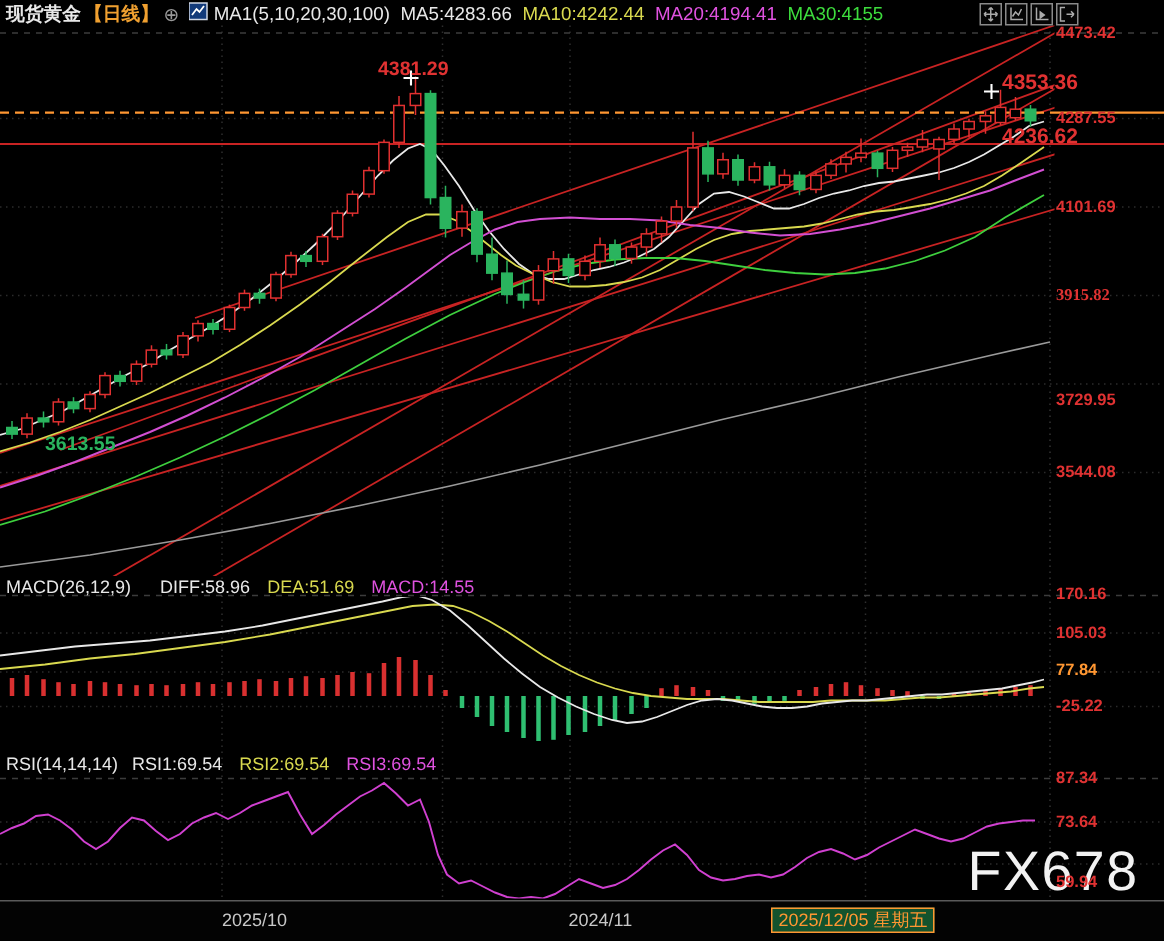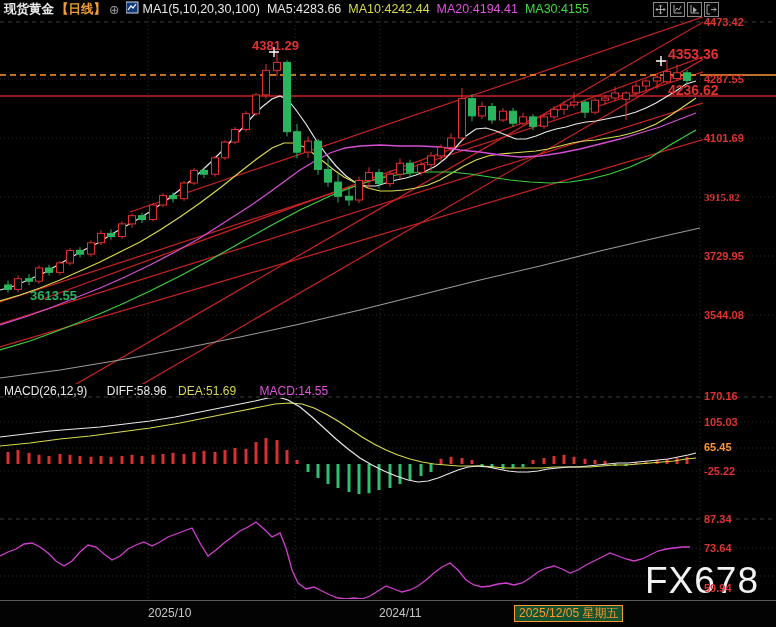--- a/index.html
+++ b/index.html
@@ -454,40 +454,46 @@
       <svg width="11" height="11">
           <path d="M4 1h-3v9h3M5 5.5h5M10 5.5l-2 -2M10 5.5l-2 2" stroke="#aaa" fill="none"></path>
         </svg>
     </span>
   </div>
 
   <div class="paneh" style="top:384px">
     <span style="color:#e8e8e8">MACD(26,12,9)</span>
     <span style="color:#e8e8e8;margin-left:16px">DIFF:58.96</span>
     <span style="color:#d9d94f;margin-left:8px">DEA:51.69</span>
-    <span style="color:#e052e0;margin-left:20px">MACD:14.55</span>
+    <span style="color:#e052e0;margin-left:8px">MACD:14.55</span>
   </div>
 
+  <div class="paneh" style="top:502px">
+    <span style="color:#e8e8e8">RSI(14,14,14)</span>
+    <span style="color:#e8e8e8;margin-left:6px">RSI1:69.54</span>
+    <span style="color:#d9d94f;margin-left:8px">RSI2:69.54</span>
+    <span style="color:#e052e0;margin-left:8px">RSI3:69.54</span>
+  </div>
 
   <div id="wm">FX678</div>
 
   <div class="taxis">
     <span class="tlab" style="left: 148px;">2025/10</span>
     <span class="tlab" style="left: 379px;">2024/11</span>
     <span class="datebox" style="left: 514px;">2025/12/05 星期五</span>
   </div>
 <div class="axlab" style="top: 16px; color: rgb(224, 50, 50);">4473.42</div>
     <div class="axlab" style="top: 73px; color: rgb(224, 50, 50);">4287.55</div>
     <div class="axlab" style="top: 132px; color: rgb(224, 50, 50);">4101.69</div>
     <div class="axlab" style="top: 191px; color: rgb(224, 50, 50); font-family: Liberation Serif, serif;">3915.82</div>
-    <div class="axlab" style="top: 250px; color: rgb(224, 50, 50);">3729.95</div>
+    <div class="axlab" style="top: 261px; color: rgb(224, 50, 50);">3729.95</div>
     <div class="axlab" style="top: 309px; color: rgb(224, 50, 50);">3544.08</div>
     <div class="axlab" style="top: 390px; color: rgb(224, 50, 50);">170.16</div>
     <div class="axlab" style="top: 416px; color: rgb(224, 50, 50);">105.03</div>
-    <div class="axlab" style="top: 441px; color: rgb(255, 151, 50);">65.45</div>
+    <div class="axlab" style="top: 441px; color: rgb(255, 151, 50);">77.84</div>
     <div class="axlab" style="top: 465px; color: rgb(224, 50, 50);">-25.22</div>
     <div class="axlab" style="top: 513px; color: rgb(224, 50, 50);">87.34</div>
     <div class="axlab" style="top: 542px; color: rgb(224, 50, 50);">73.64</div>
     <div class="axlab" style="top: 582px; color: rgb(224, 50, 50);">59.94</div>
     <div class="anno" style="left: 252px; top: 38px; color: rgb(224, 50, 50); font-size: 13px;">4381.29</div>
     <div class="anno" style="left: 30px; top: 288px; color: rgb(42, 180, 94); font-size: 13px;">3613.55</div>
     <div class="anno" style="left: 668px; top: 46px; color: rgb(224, 50, 50); font-size: 14px;">4353.36</div>
     <div class="anno" style="left: 668px; top: 82px; color: rgb(224, 50, 50); font-size: 14px; text-align: center;">4236.62</div>
   </div>
 

